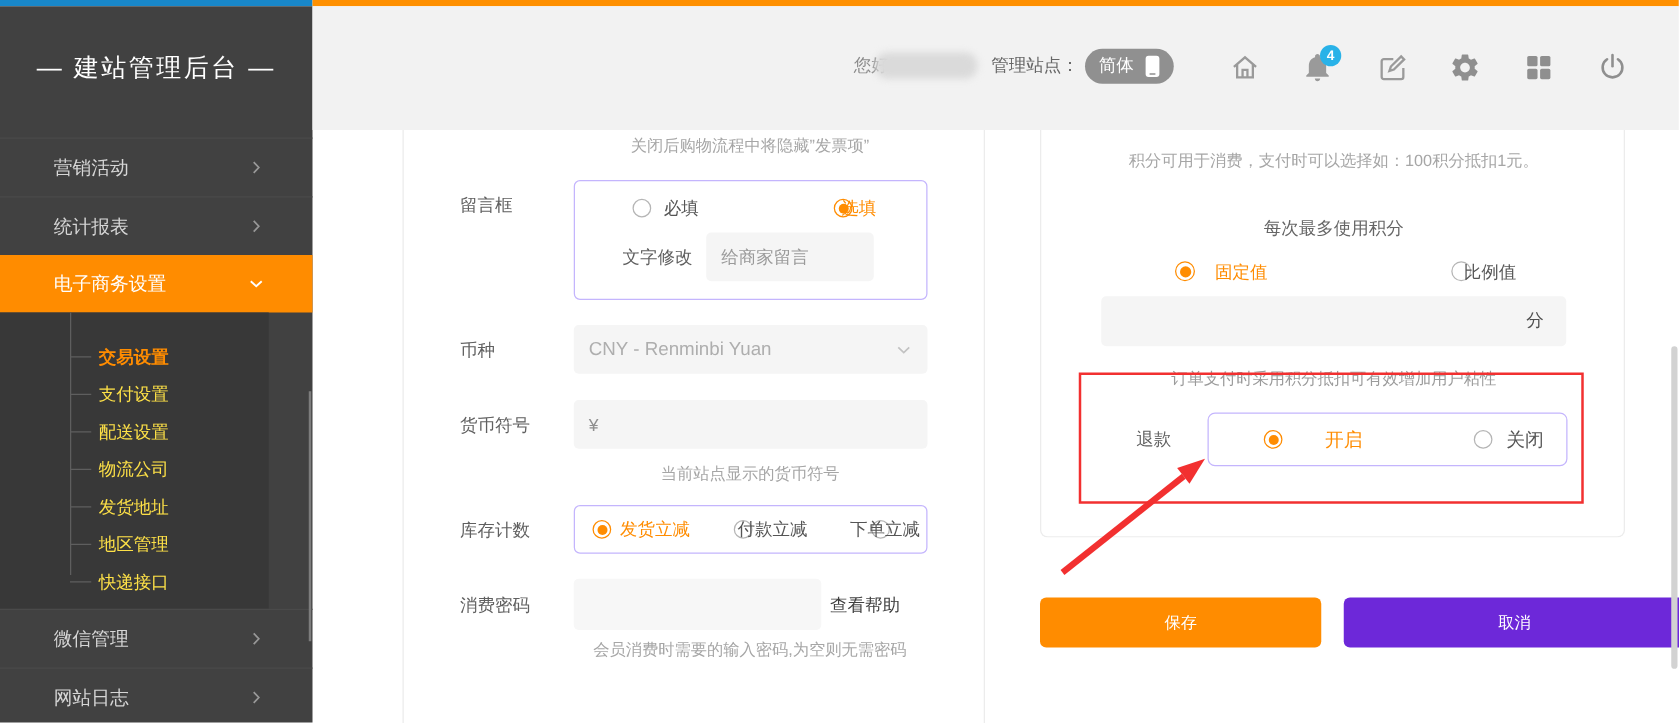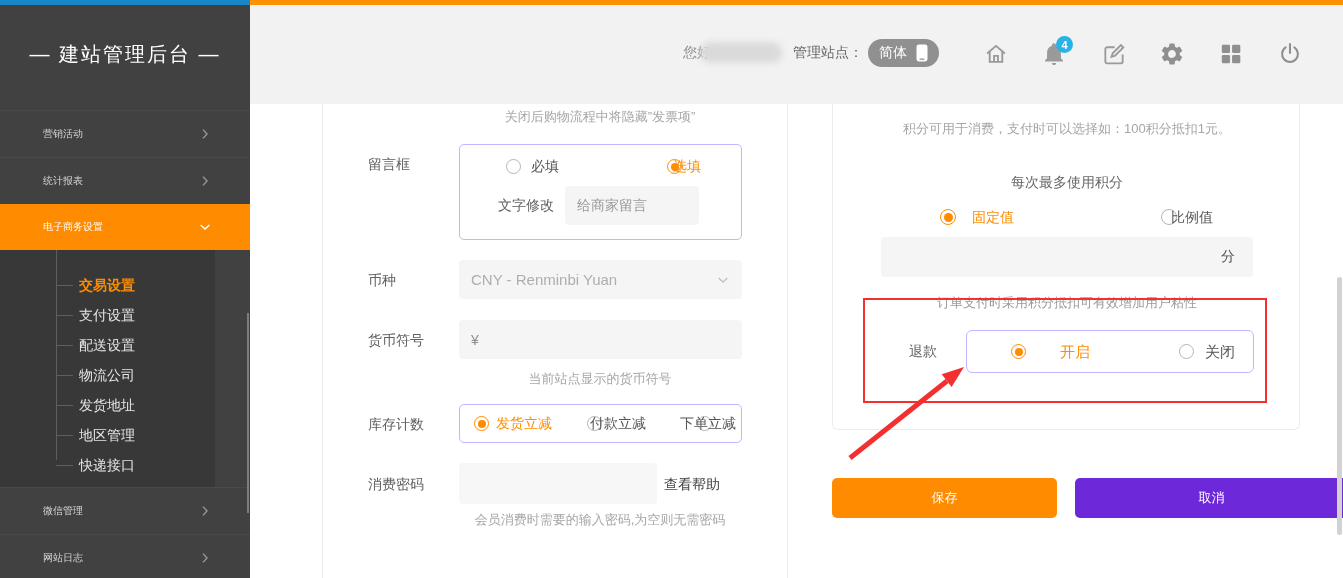--- a/index.html
+++ b/index.html
@@ -10,30 +10,30 @@
   
   #strip-blue { left:0; top:0; width:250px; height:5px; background:#1887c9; }
   #strip-orange { left:250px; top:0; width:1093px; height:5px; background:#ff9000; }
 
   
   #sidebar { left:0; top:5px; width:250px; height:573px; background:#414141; }
   #logo { left:0; top:36px; width:250px; text-align:center; color:#fff;
     font-size:20px; letter-spacing:2px; font-weight:500; }
   .snav { left:0; width:250px; height:47px; display:flex; align-items:center;
     padding:0 0 0 43px; cursor:pointer; border-top:1px solid #4a4a4a; }
-  .snav .lbl { color:#d6d6d6; font-size:10px; }
+  .snav .lbl { color:#d6d6d6; font-size:15px; }
   .snav .chev { position:absolute; right:38px; width:14px; height:14px; }
   .snav.active { background:#ff8c00; border-top:none; }
   .snav.active .lbl { color:#fff; }
   #submenu { left:0; top:245px; width:215px; height:237px; background:#383838;
     padding-top:20px; list-style:none; }
   #submenu::after { content:''; position:absolute; left:56px; top:0; width:1px;
     height:210px; background:#5e5e5e; }
   #submenu li { position:relative; height:30px; line-height:30px; padding-left:79px;
-    font-size:14px; color:#e5e5e5; cursor:pointer; }
+    font-size:14px; color:#fde047; cursor:pointer; }
   #submenu li::before { content:''; position:absolute; left:56px; top:15px;
     width:17px; height:1px; background:#5e5e5e; }
   #submenu li.sel { color:#ff8c00; font-weight:bold; }
   #side-scroll { right:1px; top:308px; width:2px; height:200px; background:#7d7d7d; }
 
   
   #header { left:250px; top:5px; width:1093px; height:99px; background:#f2f2f2; }
   #greeting { left:433px; top:39px; font-size:14px; color:#8a8a8a; }
   #redacted { left:450px; top:37px; width:82px; height:21px; background:#dadada;
     border-radius:10px; filter:blur(3px); }

